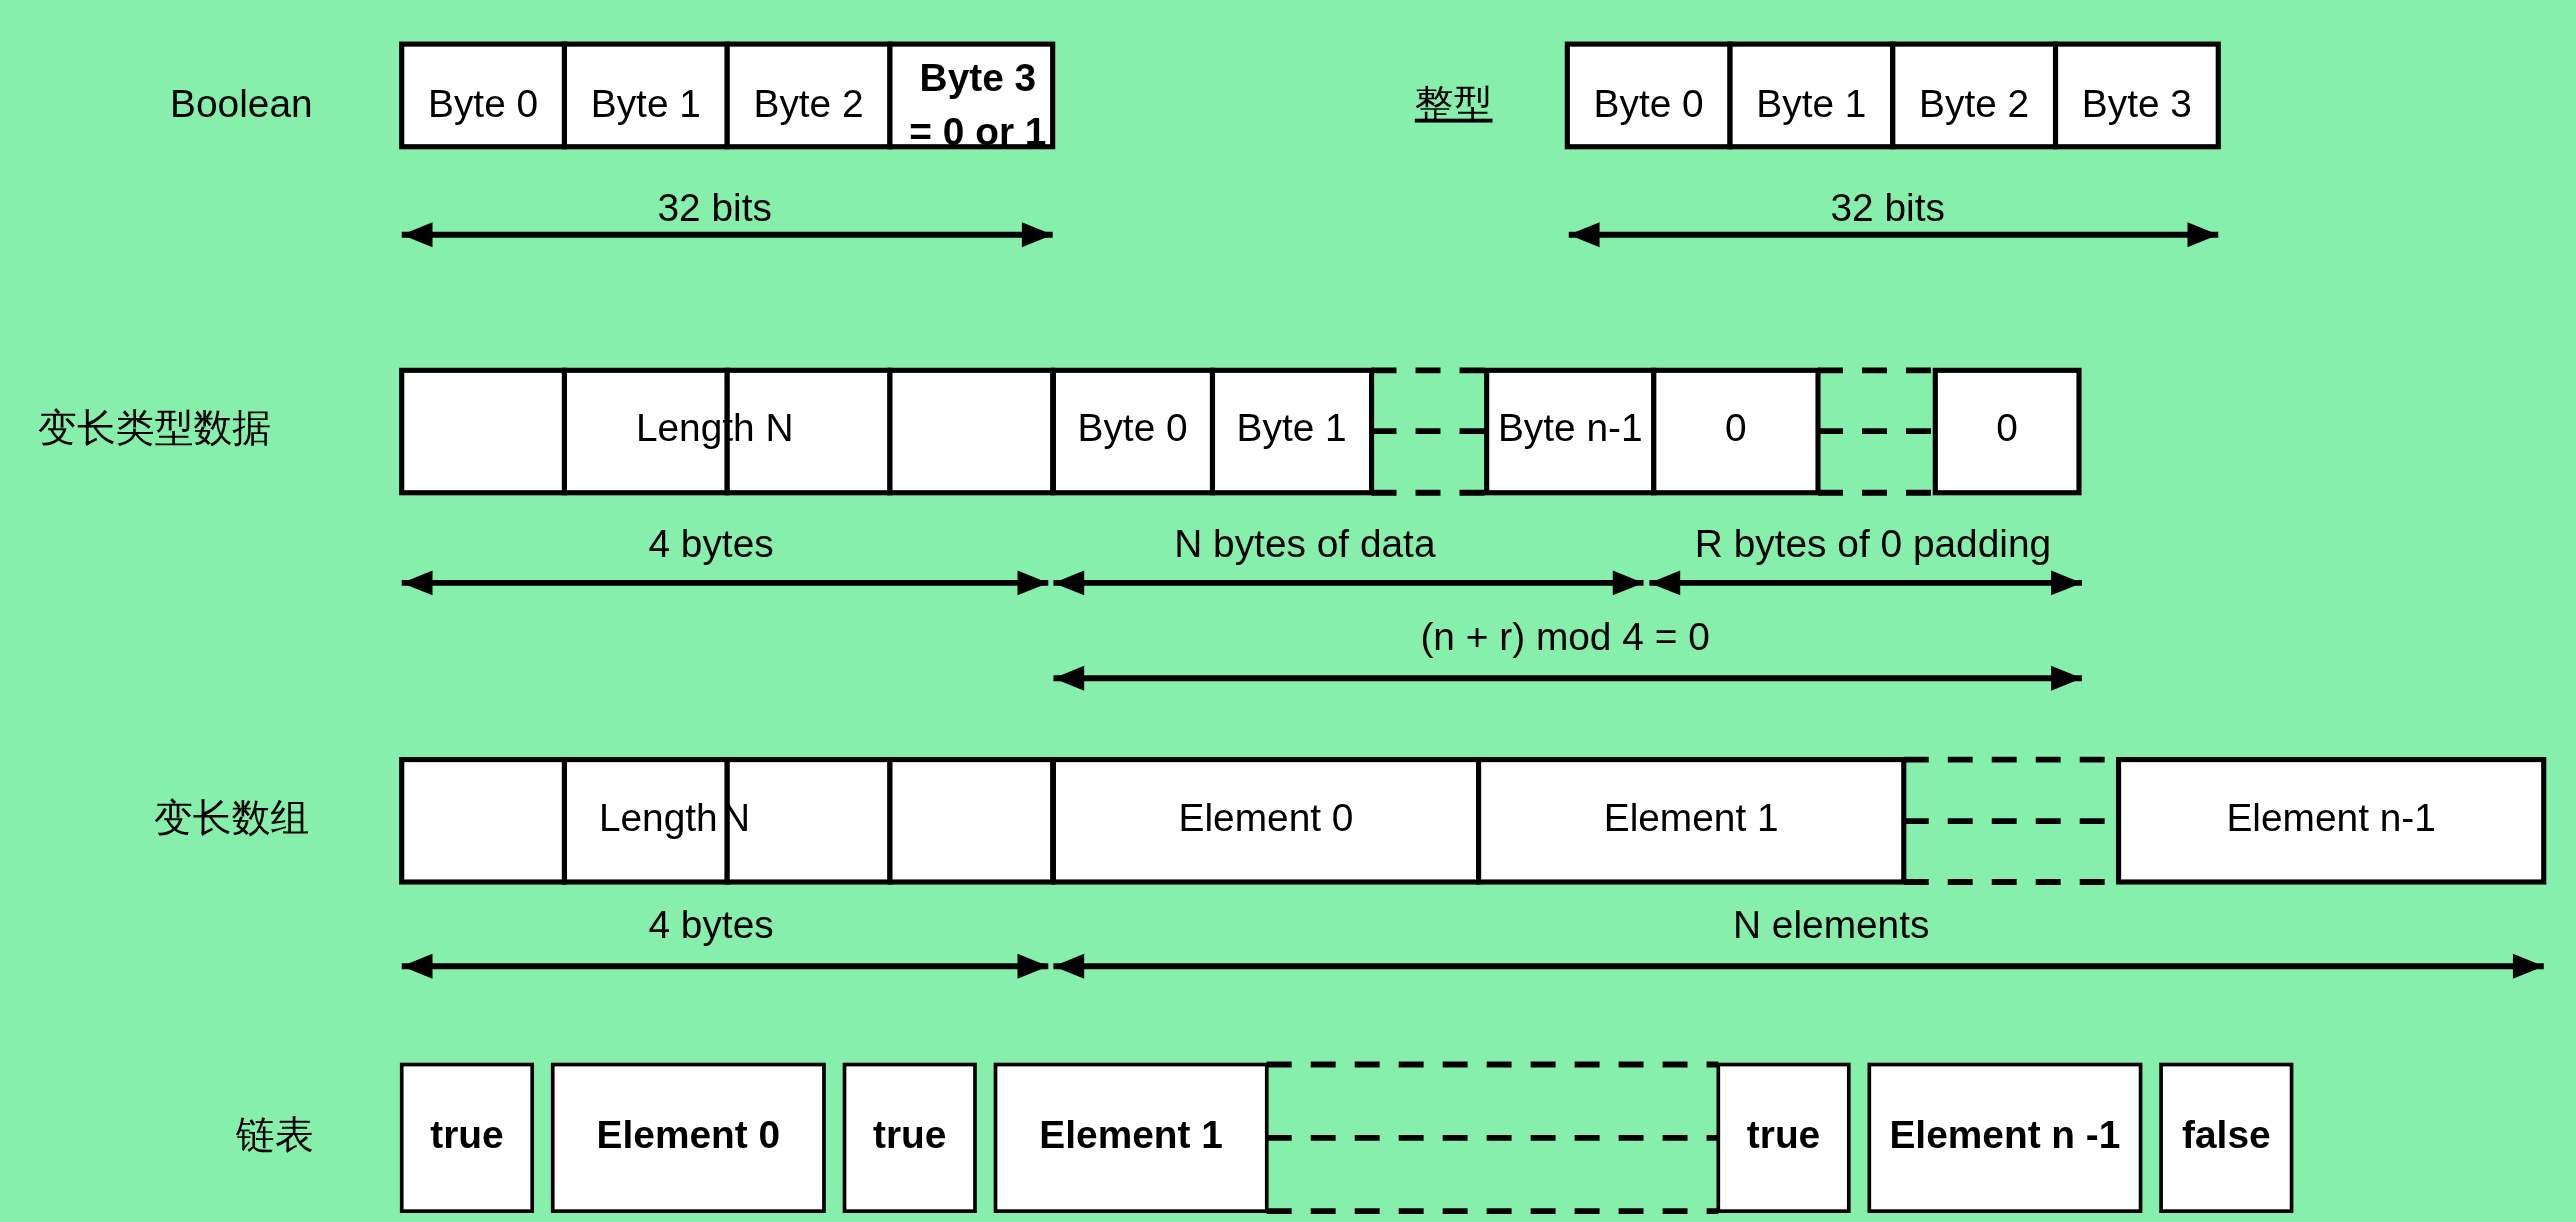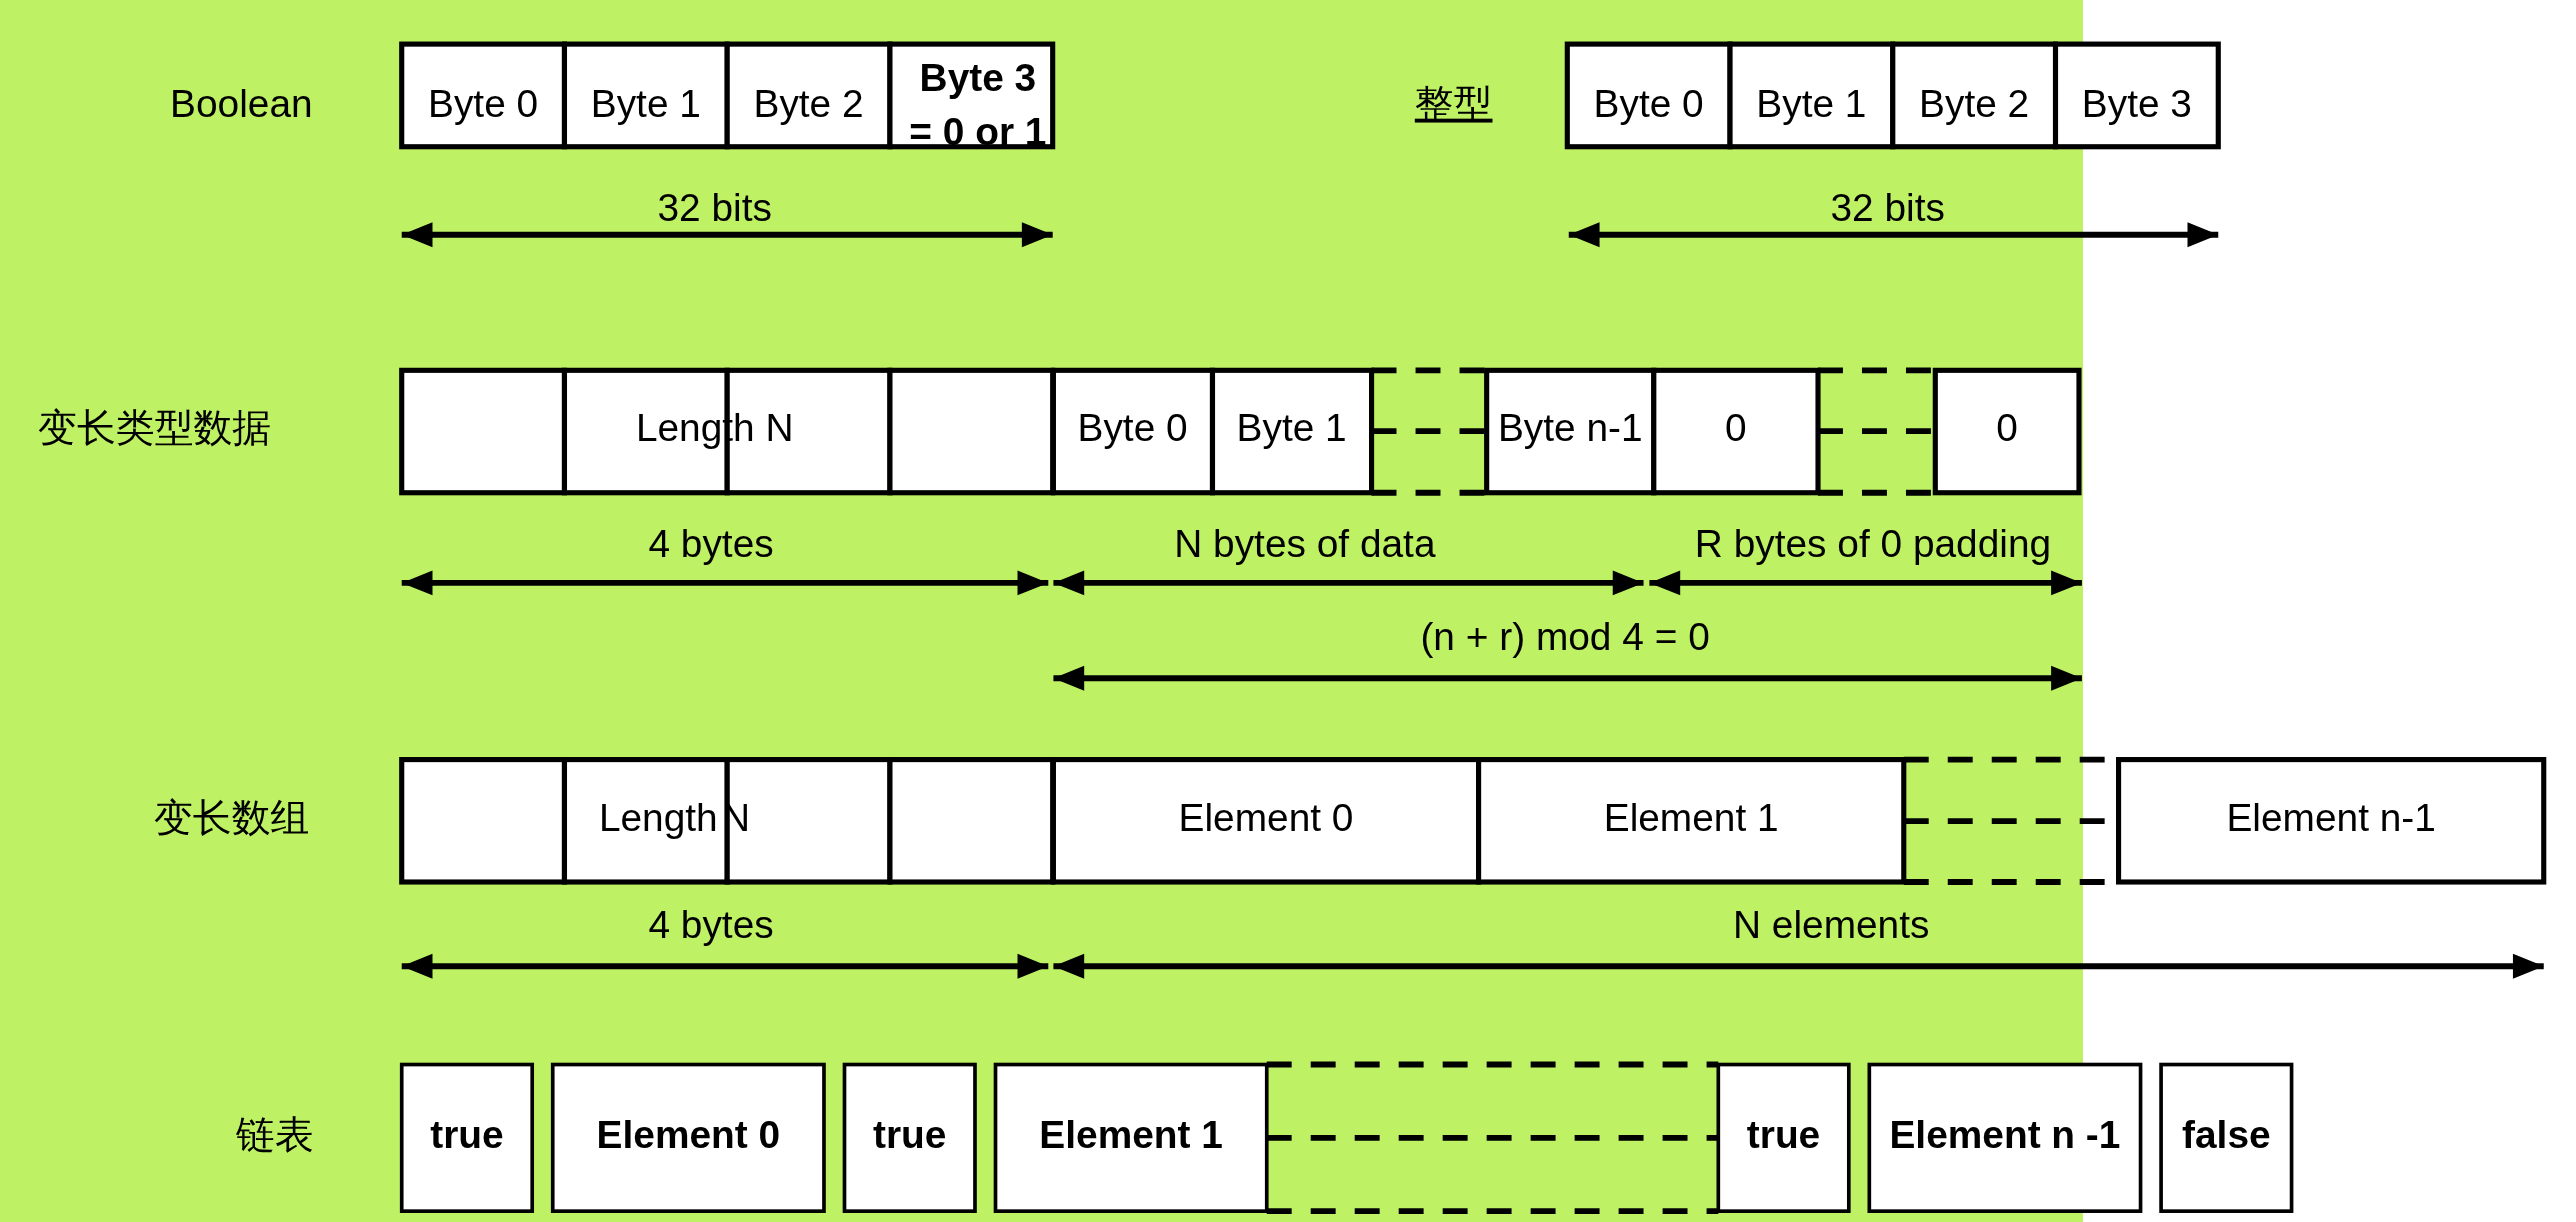--- a/index.html
+++ b/index.html
@@ -1,17 +1,17 @@
 <!DOCTYPE html>
 <html style="font-size:11.7px"><head>
 <meta charset="utf-8">
 <style>
   html,body{margin:0;padding:0;background:#ffffff;}
   body{width:2576px;height:1223px;overflow:hidden;font-family:"Liberation Sans",sans-serif;}
-  #stage{position:relative;width:2083px;height:1223px;background:#bef264;}
+  #stage{position:relative;width:2576px;height:1223px;background:#86efac;}
   svg{position:absolute;left:0;top:0;width:2576px;height:1223px;}
   .bx{fill:#ffffff;stroke:#000000;stroke-width:7;}
   .bxthin{fill:#ffffff;stroke:#000000;stroke-width:5;}
   .dash{fill:none;stroke:#000000;stroke-width:8;stroke-dasharray:34 26;}
   .ln{stroke:#000000;stroke-width:8;fill:none;}
   text{fill:#000000;font-family:"Liberation Sans",sans-serif;dominant-baseline:middle;}
   .lbl{font-size:53px;}
   .cell{font-size:53px;text-anchor:middle;}
   .cellb{font-size:53px;text-anchor:middle;font-weight:bold;}
   .cap{font-size:53px;text-anchor:middle;}

